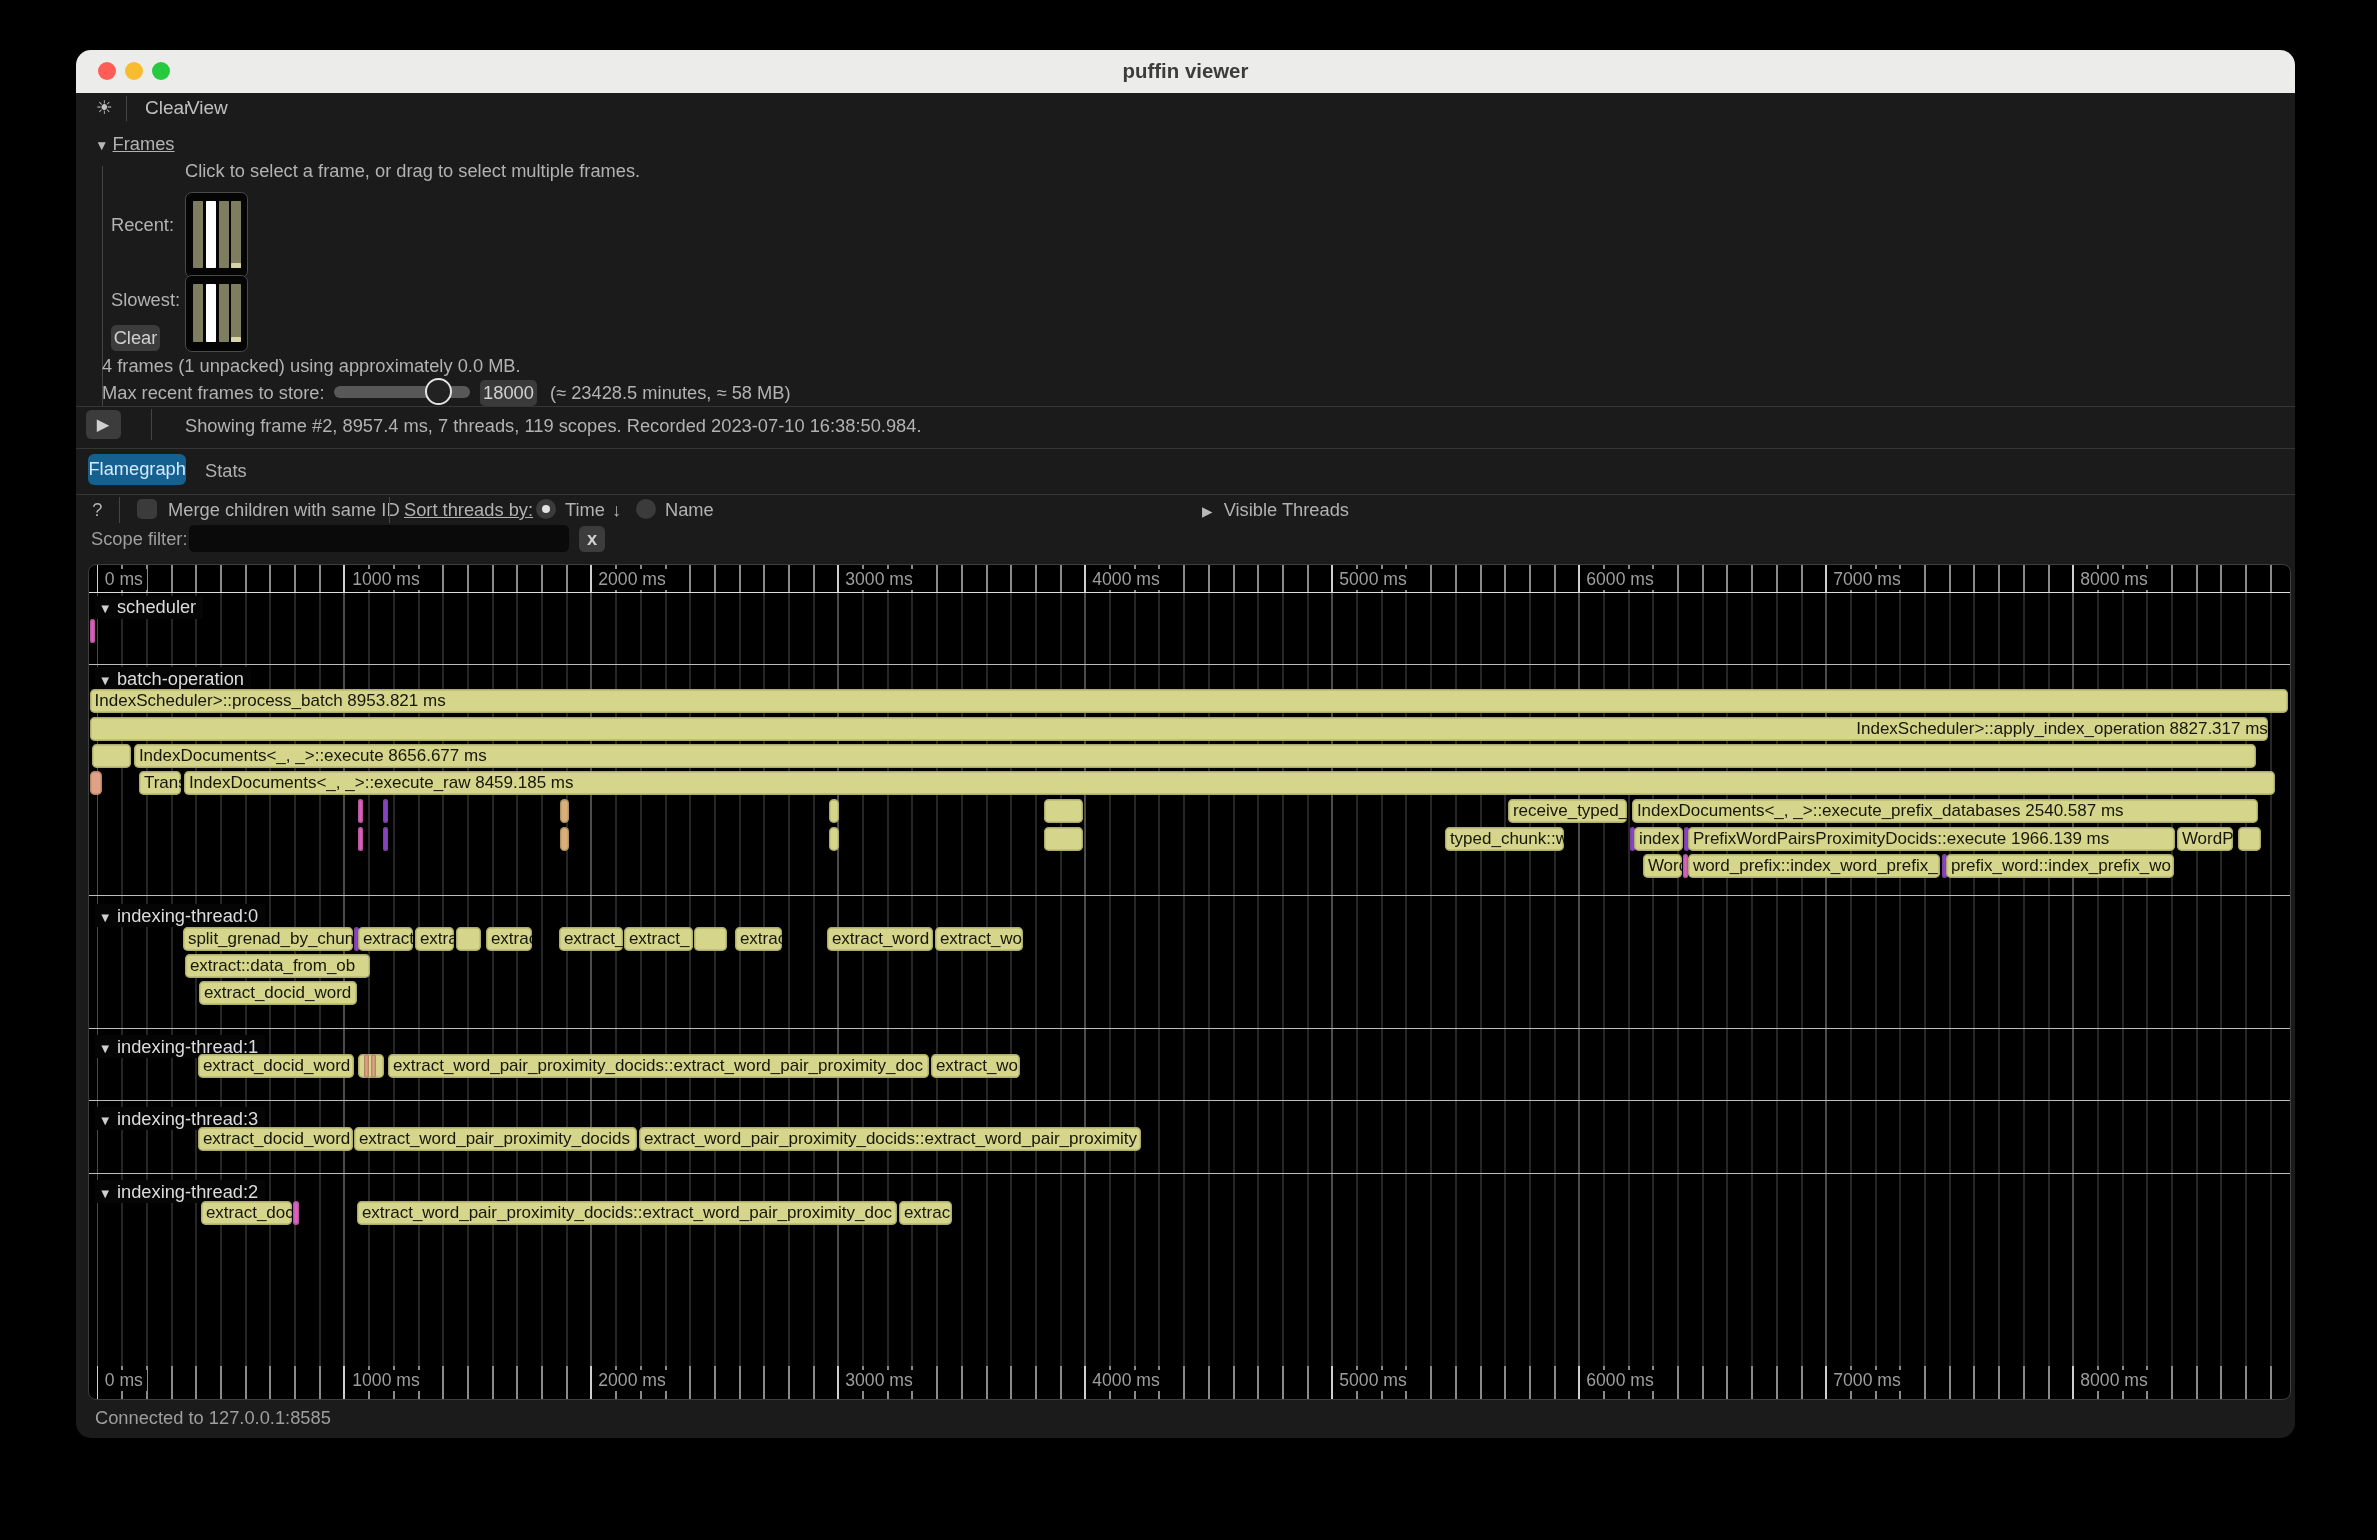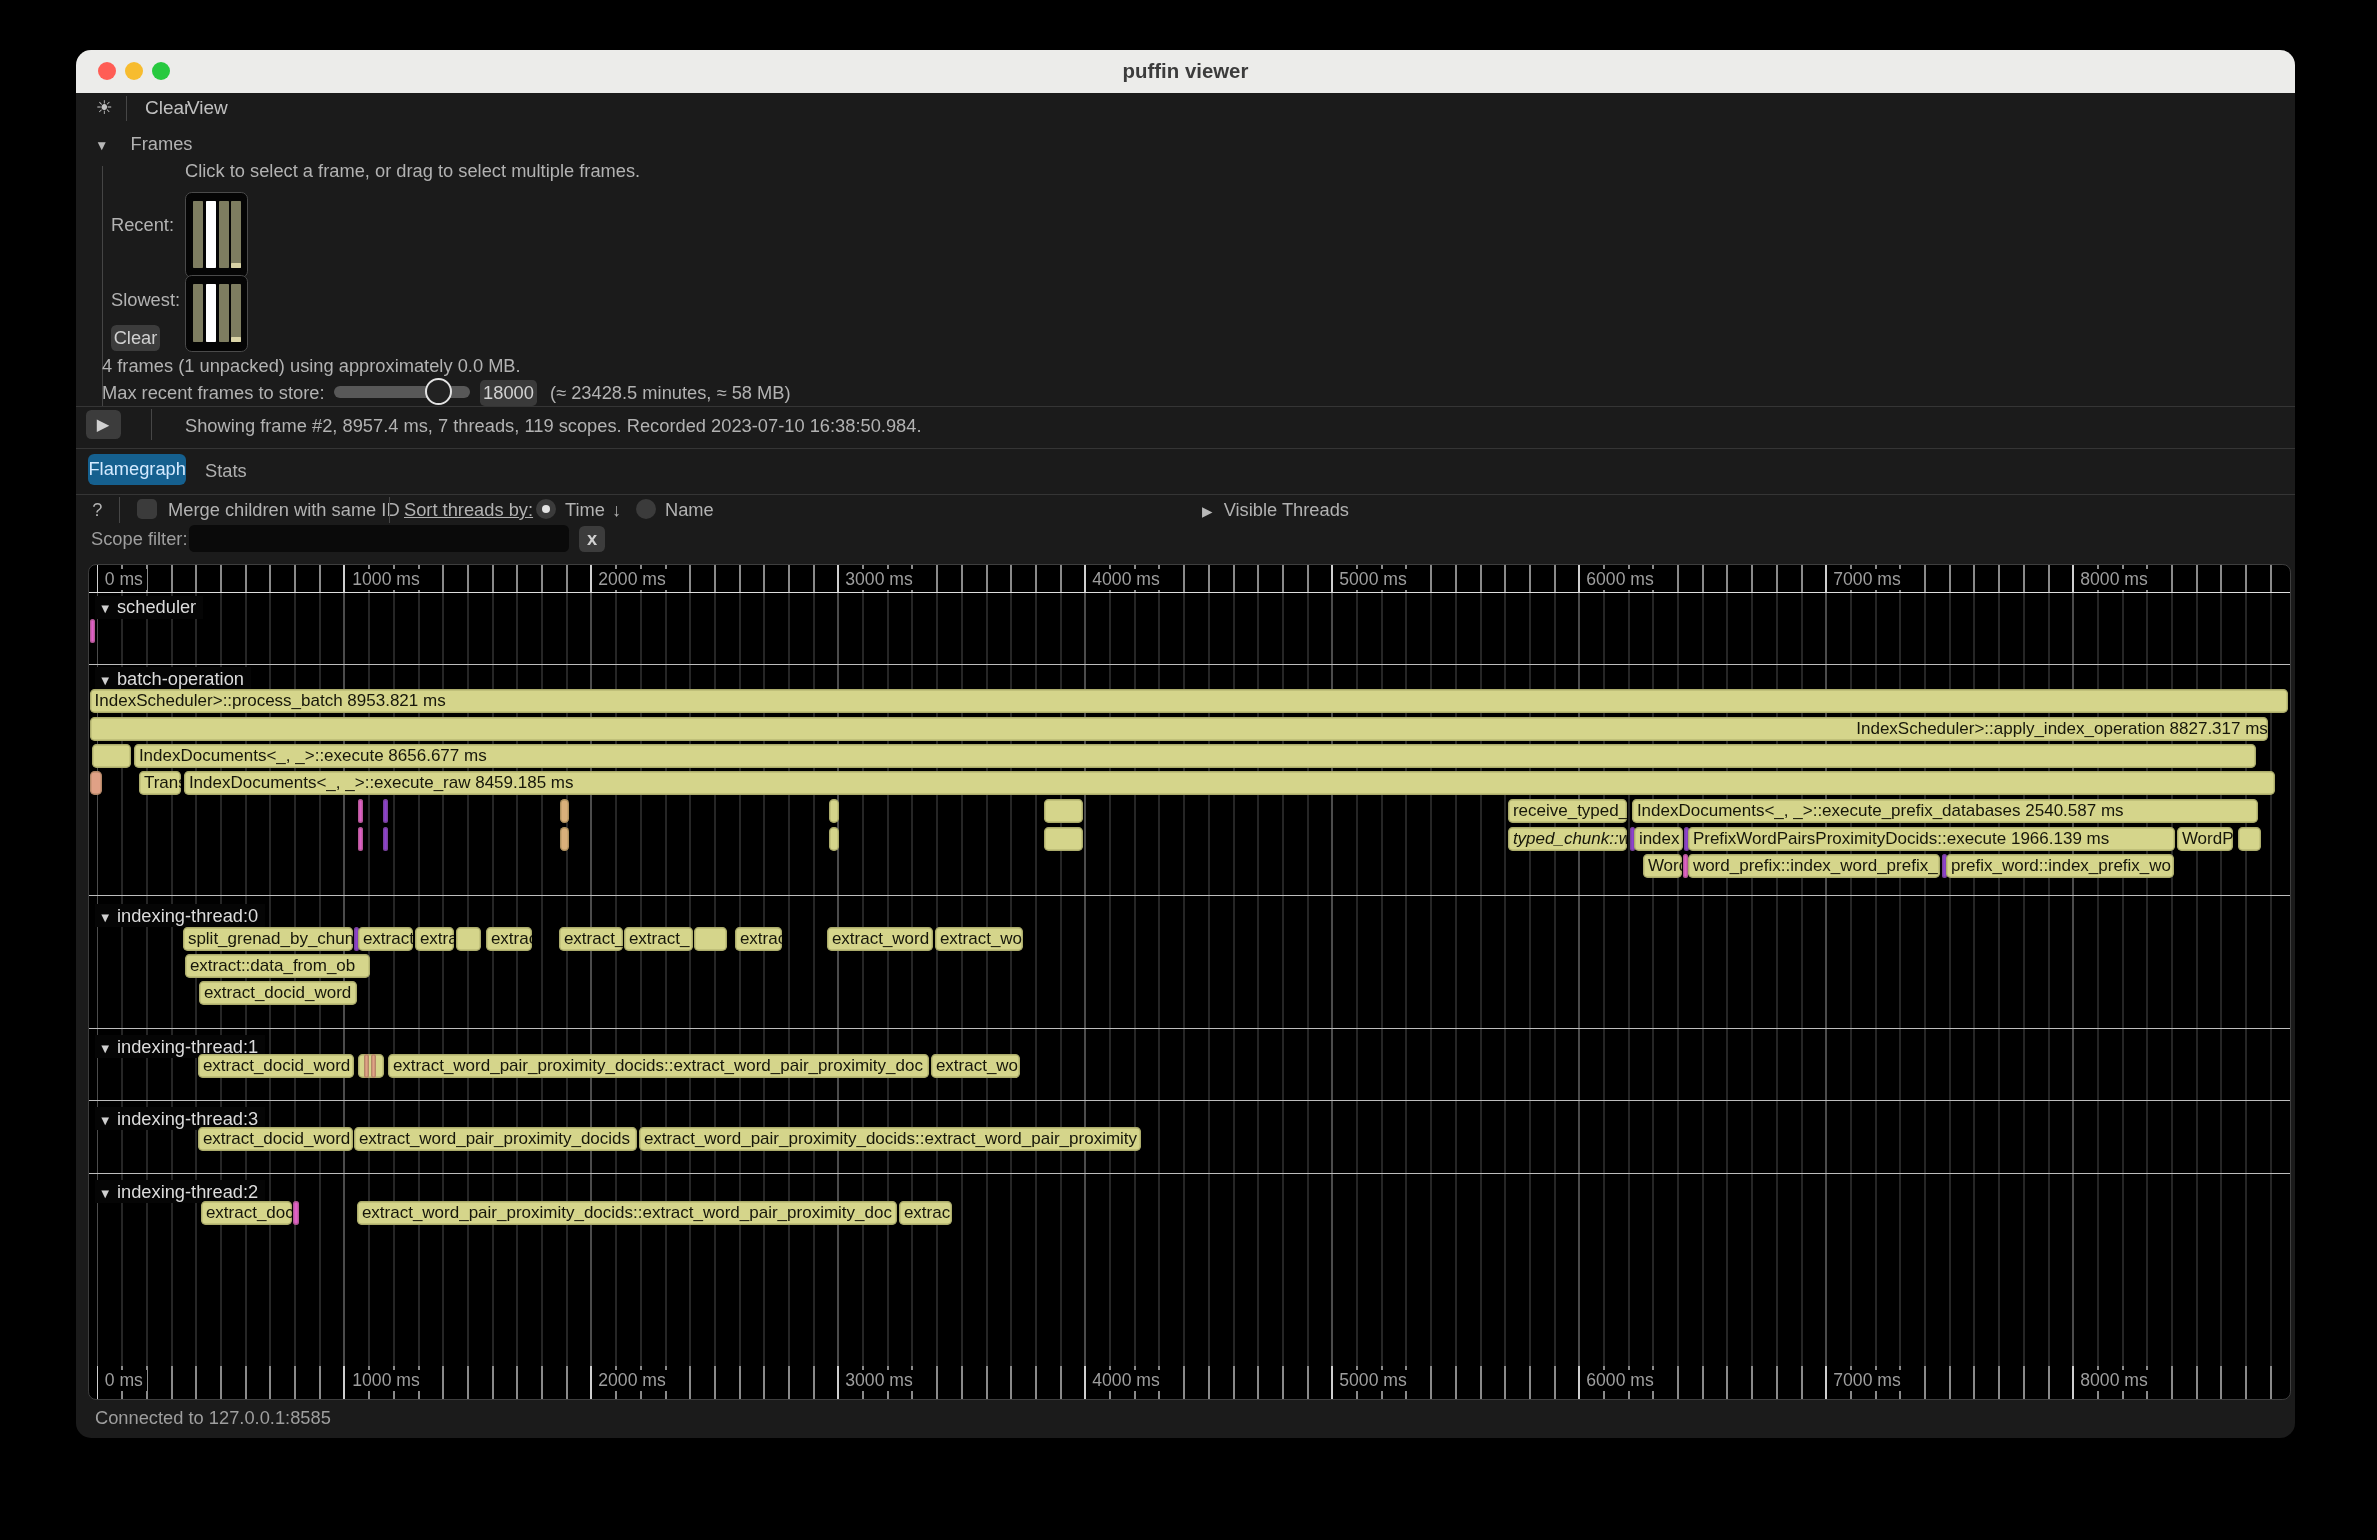--- a/index.html
+++ b/index.html
@@ -68,21 +68,21 @@
 
     <div class="abs menubar">
       <div class="abs menutext" style="left:19.7px;">☀</div>
       <div class="abs vsep" style="left:50px;top:2.7px;height:25px;"></div>
       <div class="abs menutext" style="left:69px;">Clear</div>
       <div class="abs menutext" style="left:111px;">View</div>
     </div>
 
     <div class="abs" style="left:19px;top:83px;">
       <span class="tri">▼</span>
-      <span class="gtext" style="margin-left:19px;">Frames</span>
+      <span class="gtext" style="margin-left:1px;text-decoration:underline;">Frames</span>
     </div>
     <div class="abs indent" style="left:26px;top:116px;height:240px;"></div>
 
     <div class="abs gtext" style="left:109px;top:110px;">Click to select a frame, or drag to select multiple frames.</div>
 
     <div class="abs gtext" style="left:35px;top:164px;">Recent:</div>
     <div class="abs thumb" style="left:109px;top:142px;width:61px;height:84px;">
         <div class="tb" style="left: 6.8px; width: 10.2px; top: 7.5px; background: rgb(126, 125, 96);"></div>
         <div class="tb" style="left: 19.7px; width: 10.2px; top: 7.5px; background: rgb(255, 255, 255);"></div>
         <div class="tb" style="left: 33px; width: 10.2px; top: 7.5px; background: rgb(126, 125, 96);"></div>
@@ -446,21 +446,21 @@
         <div class="bar c-t" style="left: 471px; top: 234px; width: 8.8px;"></div>
         <div class="bar c-k" style="left: 740px; top: 234px; width: 10.2px;"></div>
         <div class="bar c-k" style="left: 955px; top: 234px; width: 39px;"></div>
         <div class="bar c-k" style="left: 1419px; top: 234px; width: 119px;">receive_typed_</div>
         <div class="bar c-k" style="left: 1543px; top: 234px; width: 626px;">IndexDocuments&lt;_, _&gt;::execute_prefix_databases 2540.587 ms</div>
         <div class="bar c-m" style="left: 269px; top: 262px; width: 4.7px;"></div>
         <div class="bar c-p" style="left: 294px; top: 262px; width: 3.4px;"></div>
         <div class="bar c-t" style="left: 471px; top: 262px; width: 8.8px;"></div>
         <div class="bar c-k" style="left: 740px; top: 262px; width: 10.2px;"></div>
         <div class="bar c-k" style="left: 955px; top: 262px; width: 39px;"></div>
-        <div class="bar c-k" style="left: 1419px; top: 262px; width: 119px; font-style: italic;">typed_chunk::w</div>
+        <div class="bar c-k" style="left: 1356px; top: 262px; width: 119px;">typed_chunk::w</div>
         <div class="bar c-p" style="left: 1541px; top: 262px; width: 2.7px;"></div>
         <div class="bar c-k" style="left: 1545px; top: 262px; width: 49px;">index</div>
         <div class="bar c-p" style="left: 1595px; top: 262px; width: 2.7px;"></div>
         <div class="bar c-k" style="left: 1599px; top: 262px; width: 487px;">PrefixWordPairsProximityDocids::execute 1966.139 ms</div>
         <div class="bar c-k" style="left: 2088px; top: 262px; width: 56px;">WordPr</div>
         <div class="bar c-k" style="left: 2149px; top: 262px; width: 23px;"></div>
         <div class="bar c-k" style="left: 1554px; top: 289px; width: 39px;">Word</div>
         <div class="bar c-m" style="left: 1594px; top: 289px; width: 3.4px;"></div>
         <div class="bar c-k" style="left: 1599px; top: 289px; width: 252px;">word_prefix::index_word_prefix_</div>
         <div class="bar c-p" style="left: 1853px; top: 289px; width: 2.7px;"></div>

